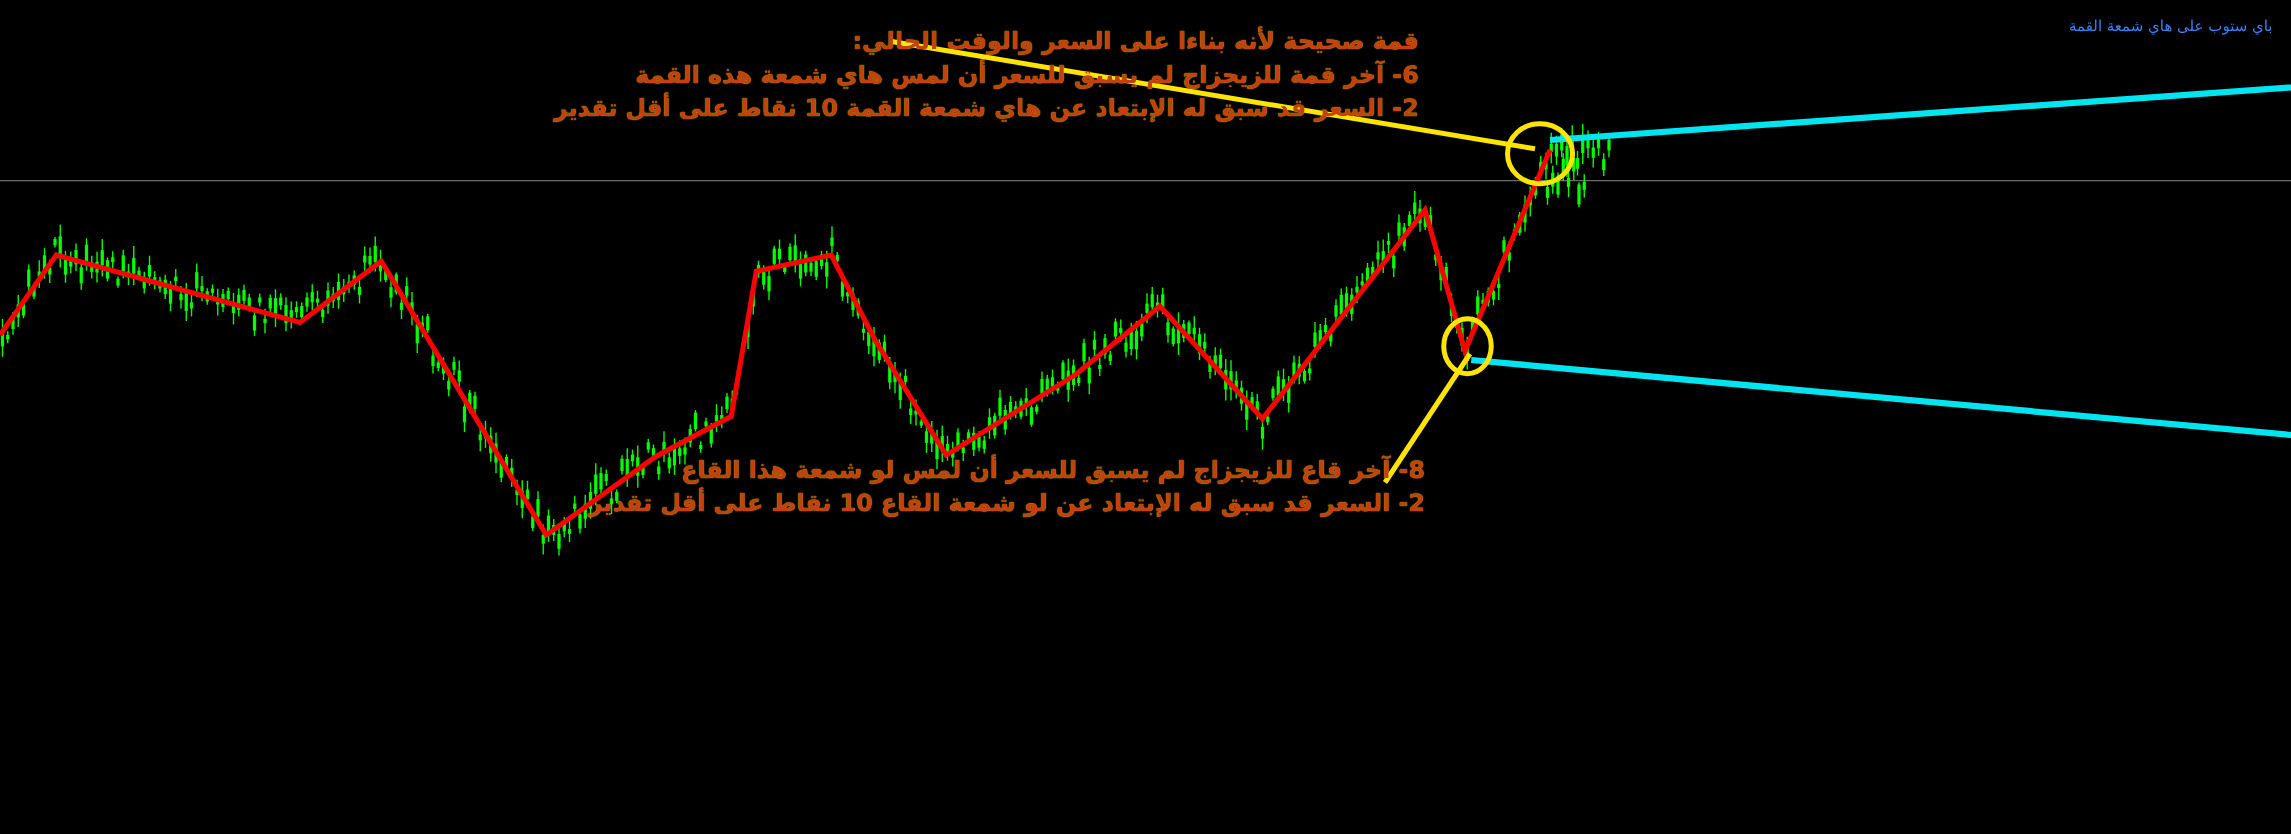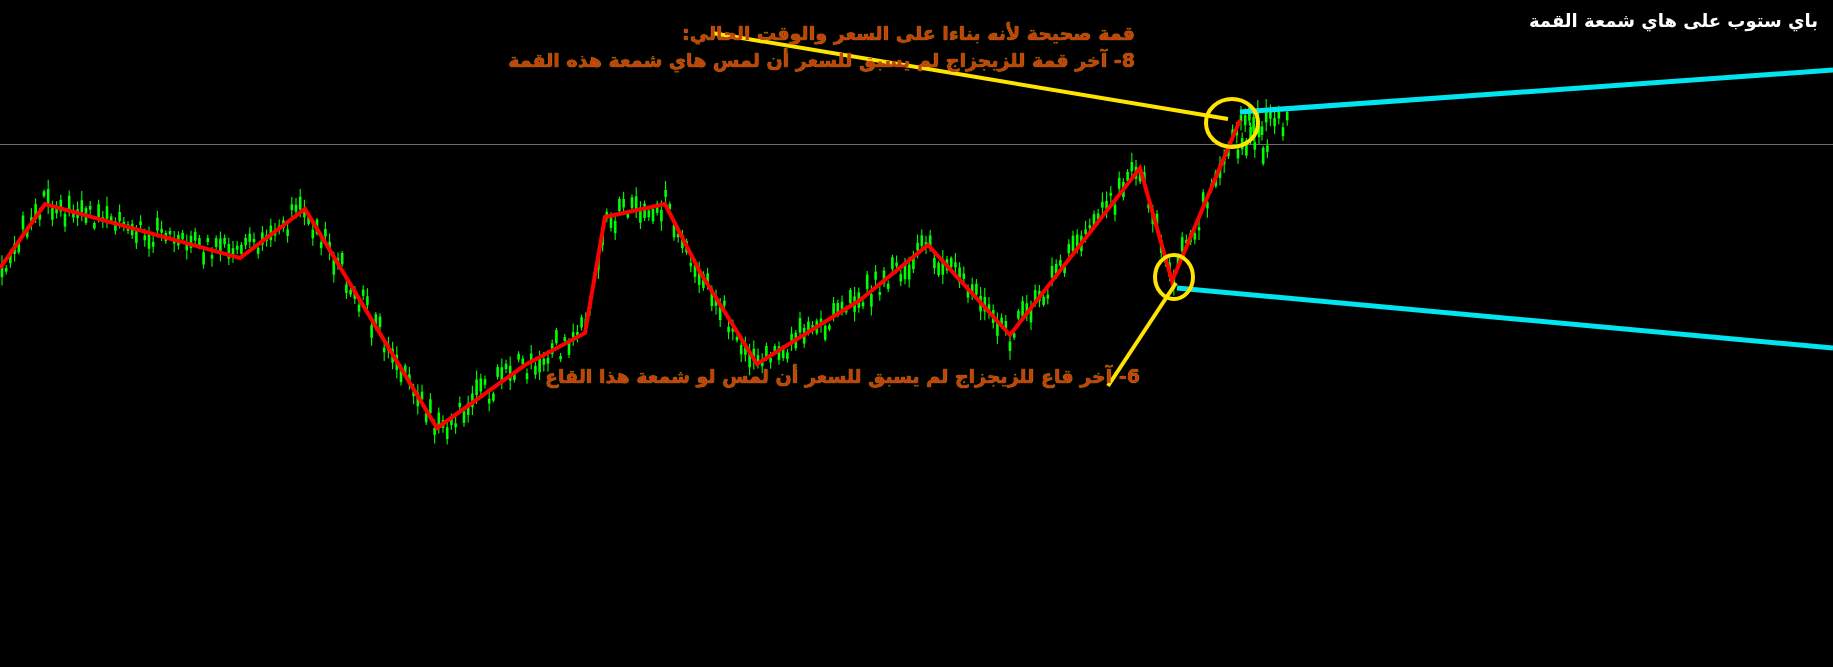--- a/index.html
+++ b/index.html
@@ -4,21 +4,21 @@
 <style>
   html,body{margin:0;padding:0;background:#000;}
   #stage{position:relative;width:1833px;height:667px;background:#000000;overflow:hidden;
          font-family:"DejaVu Sans","Liberation Sans",sans-serif;}
   #chart-area{position:absolute;inset:0;background:#000000;}
   .hline{position:absolute;left:0;width:100%;height:1px;background:#6d6d6d;}
   .ann{position:absolute;white-space:nowrap;direction:rtl;unicode-bidi:bidi-override;
        font-weight:bold;letter-spacing:0px;}
   .ann-yellow{color:#c2410c;font-size:19px;line-height:27px;
       text-shadow:0 0 1px #ffe400;}
-  .ann-cyan{color:#ffffff;font-size:18px;line-height:26px;font-weight:bold;}
+  .ann-cyan{color:#3b82f6;font-size:12px;line-height:26px;font-weight:normal;}
   .blk{position:absolute;text-align:right;direction:rtl;}
   .blk .ln{display:block;}
   svg{position:absolute;left:0;top:0;}
 </style>
 </head>
 <body>
 
 <div id="stage">
 
   <div id="chart-area">
@@ -666,23 +666,25 @@
       <line x1="712" y1="33" x2="1228" y2="119" stroke="#ffe400" stroke-width="4"></line>
       <line x1="1108" y1="386" x2="1176" y2="283" stroke="#ffe400" stroke-width="4"></line>
 
       <ellipse cx="1232" cy="123" rx="26" ry="24" fill="none" stroke="#ffe400" stroke-width="4"></ellipse>
       <ellipse cx="1174" cy="277" rx="19" ry="22" fill="none" stroke="#ffe400" stroke-width="4"></ellipse>
     </svg>
   </div>
 
   <div class="blk ann ann-yellow" style="right:698px;top:20px;">
     <span class="ln">قمة صحيحة لأنه بناءا على السعر والوقت الحالي:</span>
-    <span class="ln">8- آخر قمة للزيجزاج لم يسبق للسعر أن لمس هاي شمعة هذه القمة</span>
+    <span class="ln">6- آخر قمة للزيجزاج لم يسبق للسعر أن لمس هاي شمعة هذه القمة</span>
+    <span class="ln">2- السعر قد سبق له الإبتعاد عن هاي شمعة القمة 10 نقاط على أقل تقدير</span>
   </div>
 
   <div class="blk ann ann-yellow" style="right:693px;top:363px;">
-    <span class="ln">6- آخر قاع للزيجزاج لم يسبق للسعر أن لمس لو شمعة هذا القاع</span>
+    <span class="ln">8- آخر قاع للزيجزاج لم يسبق للسعر أن لمس لو شمعة هذا القاع</span>
+    <span class="ln">2- السعر قد سبق له الإبتعاد عن لو شمعة القاع 10 نقاط على أقل تقدير</span>
   </div>
 
   <div class="ann ann-cyan" style="right:15px;top:8px;">باي ستوب على هاي شمعة القمة</div>
 
 
 </div>
 
 </body></html>

